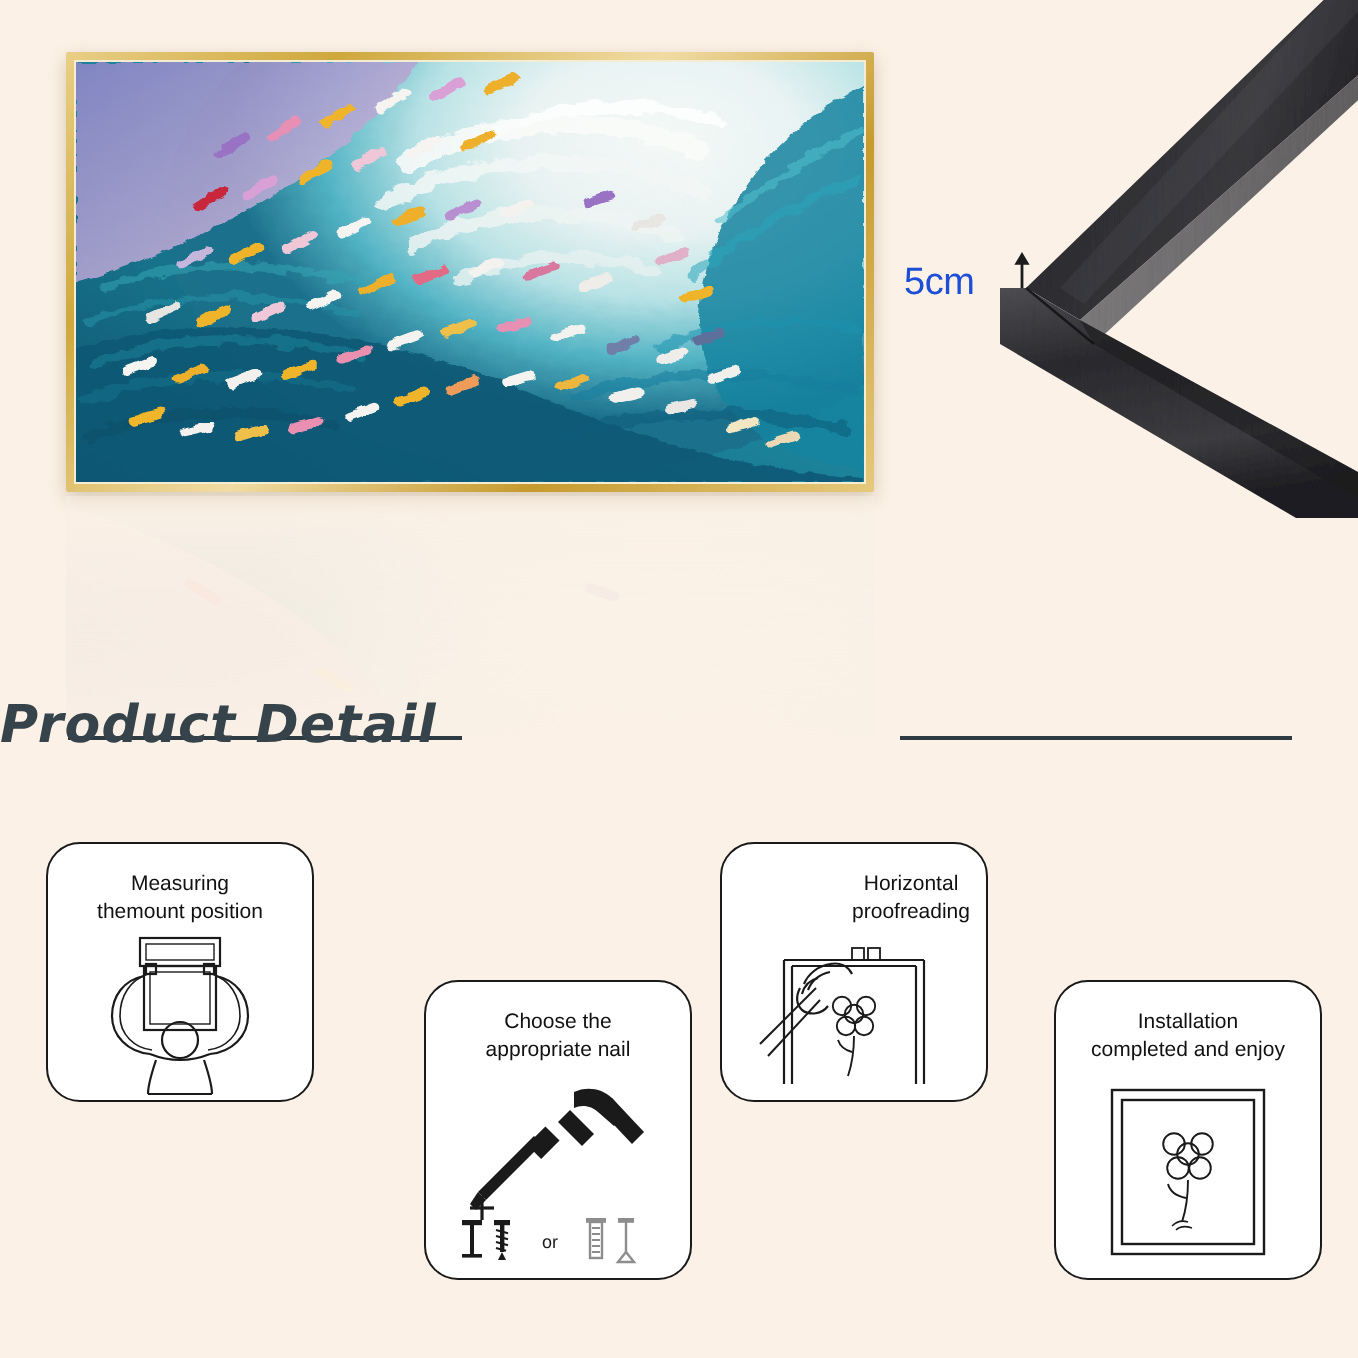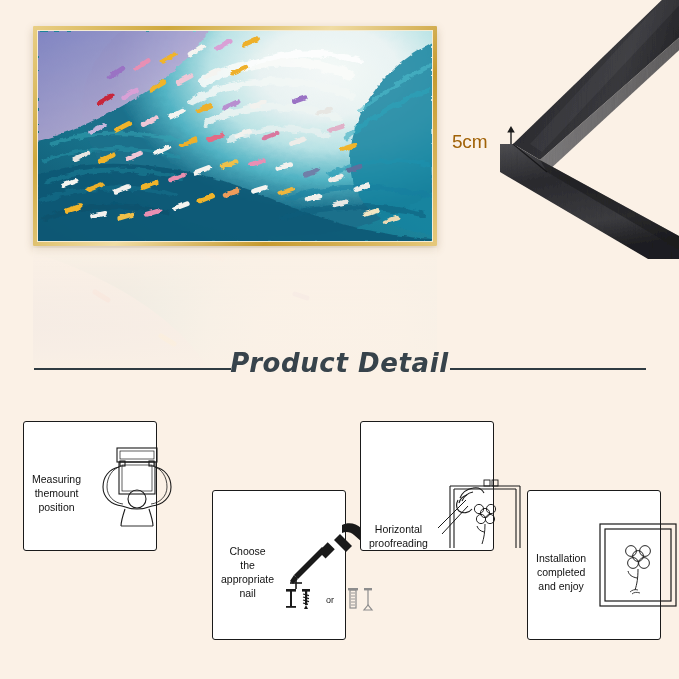--- a/index.html
+++ b/index.html
@@ -75,21 +75,21 @@
     pointer-events:none;
   }
 
   
   .dim-label {
     position: absolute;
     left: 452px;
     top: 131px;
     font-size: 19px;
     font-weight: 400;
-    color: #a16207;
+    color: #1d4ed8;
     letter-spacing: -0.2px;
     font-family: "Liberation Sans", sans-serif;
   }
   .dim-arrow {
     position: absolute;
     left: 504px;
     top: 126px;
     width: 14px;
     height: 42px;
   }
@@ -116,38 +116,37 @@
     top: 20px;
     height: 2px;
     background: #2f3b42;
   }
   .rule-left  { left: 34px;  width: 197px; }
   .rule-right { left: 450px; width: 196px; }
   .section-title {
     position: absolute;
     left: 0; right: 0;
     top: 0;
-    text-align: center;
     font-family: "DejaVu Sans", sans-serif;
     font-size: 26px;
     font-weight: bold;
     font-style: italic;
     color: #37434b;
     letter-spacing: 0.6px;
   }
 
   
   .card {
     position: absolute;
     background: #ffffff;
     border: 1.6px solid #1a1a1a;
-    border-radius: 3px;
+    border-radius: 17px;
     box-sizing: border-box;
     display: flex;
-    flex-direction: row;
+    flex-direction: column;
     align-items: center;
   }
   .card-title {
     margin-top: 13px;
     font-size: 10.5px;
     line-height: 14px;
     color: #111111;
     text-align: center;
     padding: 0 8px;
     white-space: pre-line;

